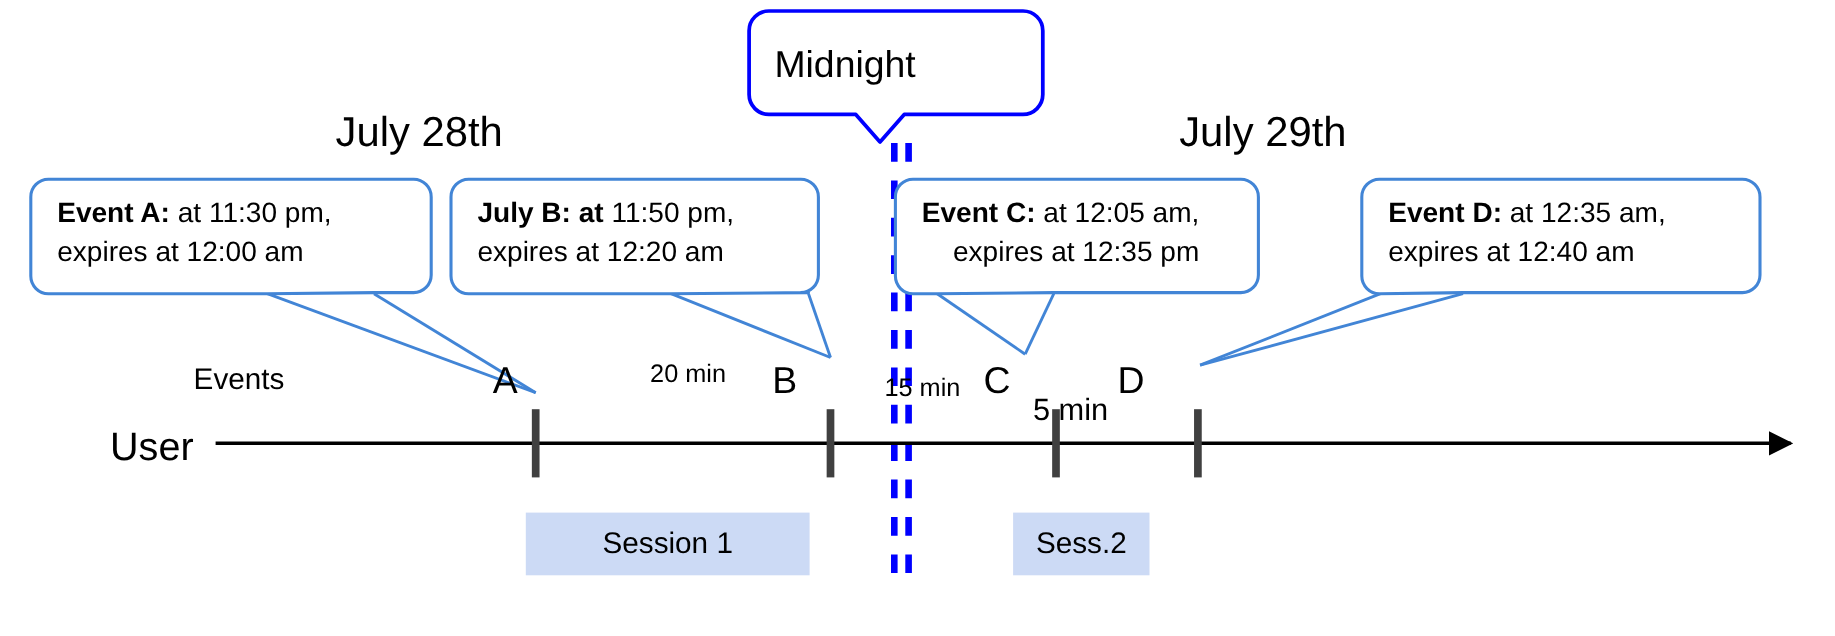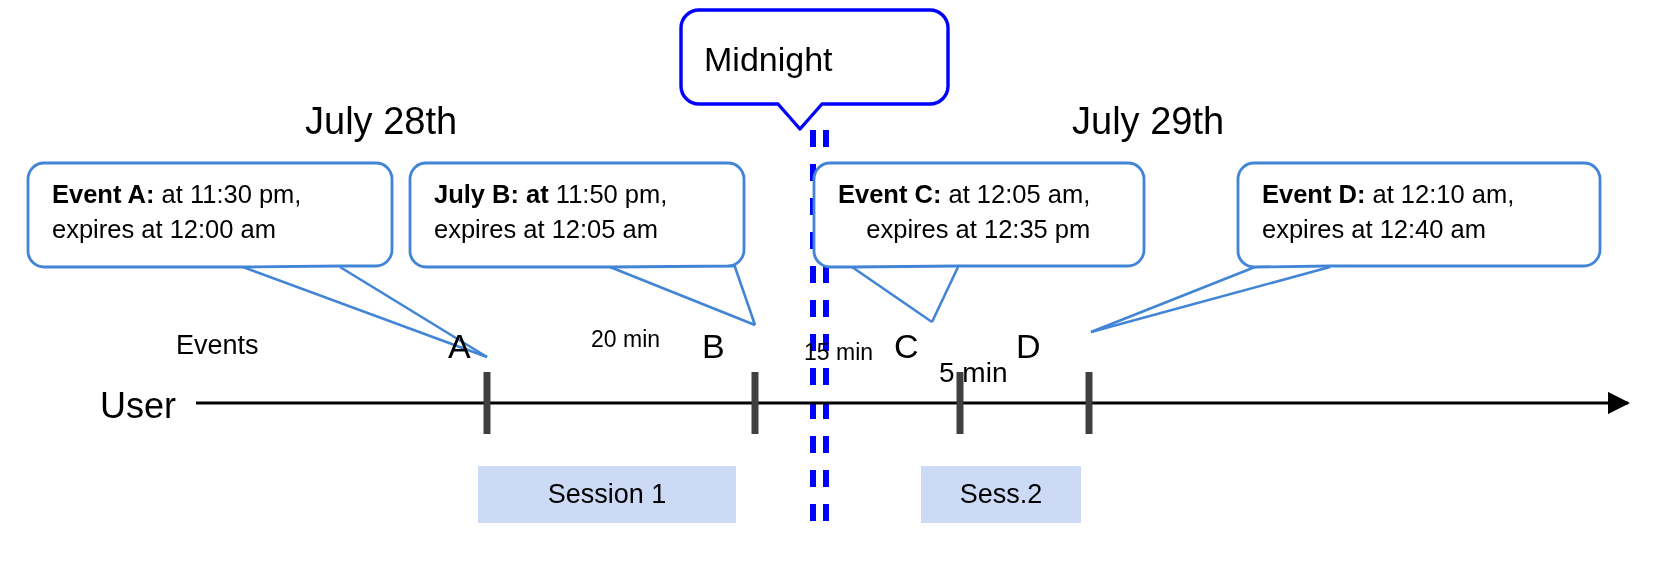--- a/index.html
+++ b/index.html
@@ -116,49 +116,49 @@
     <div>
       <b>Event A:</b><span> at 11:30 pm,</span>
     </div>
     <div>expires at 12:00 am</div>
   </div>
 
   <div class="calltext" style="left:434px;top:177px;">
     <div>
       <b>July B: at</b><span> 11:50 pm,</span>
     </div>
-    <div>expires at 12:05 am</div>
+    <div>expires at 12:20 am</div>
   </div>
 
   <div class="calltext" style="left:838px;top:177px;text-align:right;">
     <div>
       <b>Event C:</b><span> at 12:05 am,</span>
     </div>
     <div>expires at 12:35 pm</div>
   </div>
 
   <div class="calltext" style="left:1262px;top:177px;">
     <div>
-      <b>Event D:</b><span>  at 12:10 am,</span>
+      <b>Event D:</b><span>  at 12:35 am,</span>
     </div>
     <div>expires at 12:40 am</div>
   </div>
 
   <div class="txt eventslbl" style="left:176px;top:330px;">Events</div>
   <div class="txt userlbl" style="left:100px;top:385px;">User</div>
 
   <div class="txt evletter" style="left:448px;top:327px;">A</div>
   <div class="txt evletter" style="left:702px;top:327px;">B</div>
   <div class="txt evletter" style="left:894px;top:327px;">C</div>
   <div class="txt evletter" style="left:1016px;top:327px;">D</div>
 
   <div class="txt interval" style="left:591px;top:326px;">20 min</div>
   <div class="txt interval" style="left:804px;top:339px;">15 min</div>
   <div class="txt interval small" style="left:939px;top:345px;">5 min</div>
 
   <div class="session" style="left:455px;top:466px;width:258px;height:57px;">
     <span>Session 1</span>
   </div>
-  <div class="session" style="left:898px;top:466px;width:160px;height:57px;align-items:center;">
+  <div class="session" style="left:898px;top:466px;width:124px;height:57px;align-items:center;">
     <span>Sess.2</span>
   </div>
 
 </div>
 
 </body></html>

